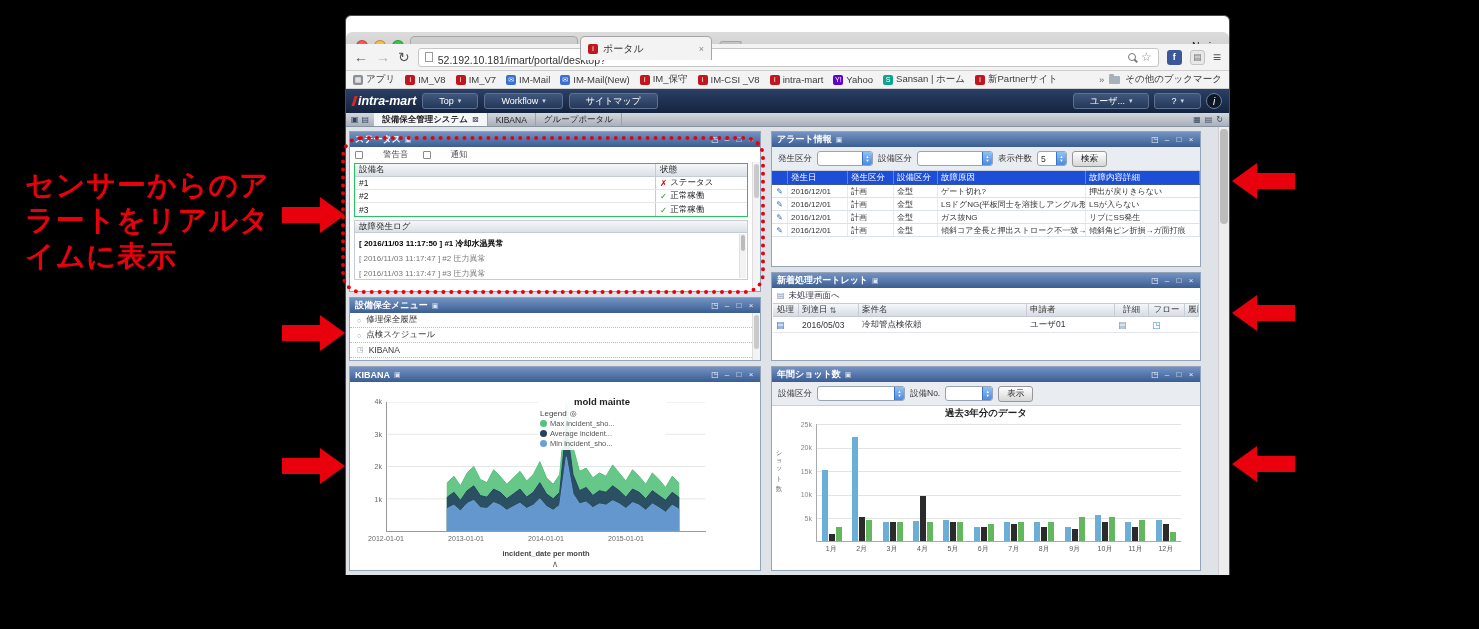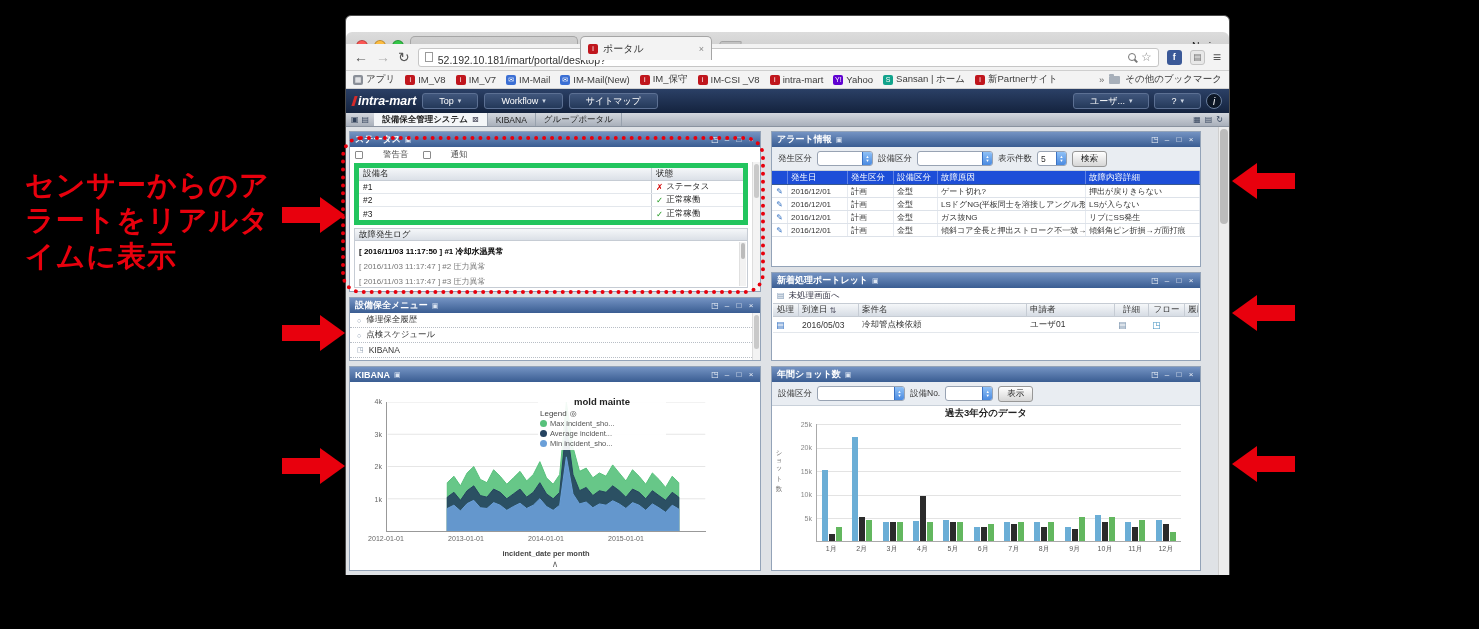--- a/index.html
+++ b/index.html
@@ -101,21 +101,21 @@
   .p-new    { left:425px; top:145px; width:430px; height:89px; }
   .p-shots  { left:425px; top:239px; width:430px; height:205px; }
 
   .sidebar-scroll { position:absolute; right:0; top:0; bottom:0; width:8px; background:#f3f3f3; border-left:1px solid #ddd; }
   .sidebar-thumb { position:absolute; left:1px; top:2px; width:5px; height:34px; background:#c9c9c9; border-radius:3px; }
 
   
   .chkrow { display:flex; align-items:center; gap:14px; height:15px; padding:0 5px; font-size:8.5px; color:#555; }
   .cbwrap { display:flex; align-items:center; gap:20px; }
   .cb { width:8px; height:8px; background:#fff; border:1px solid #8a8a8a; border-radius:1px; }
-  .sttable { margin:1px 12px 0 4px; border:5px solid #22c55e; font-size:8.5px; color:#222; }
+  .sttable { margin:1px 12px 0 4px; border:1px solid #22c55e; font-size:8.5px; color:#222; }
   .sthead, .strow { display:flex; height:13px; align-items:center; }
   .sthead { background:linear-gradient(#f5f7f9,#dbe0e7); border-bottom:1px solid #c6ccd4; }
   .strow { border-bottom:1px solid #e3e7ec; background:#fff; }
   .strow:last-child { border-bottom:none; }
   .c-name { flex:1; padding:0 4px; }
   .c-state { width:92px; border-left:1px solid #c6ccd4; padding:0 4px; display:flex; align-items:center; gap:3px; height:100%; }
   .st-ic { font-weight:bold; font-size:8.5px; }
   .loghead { margin:3px 12px 0 4px; border:1px solid #c6ccd4; height:13px; display:flex; align-items:center;
              padding:0 4px; background:linear-gradient(#f5f7f9,#dbe0e7); font-size:8.5px; color:#222; }
   .logbox { margin:0 12px 0 4px; border:1px solid #c6ccd4; border-top:none; height:47px; position:relative;

